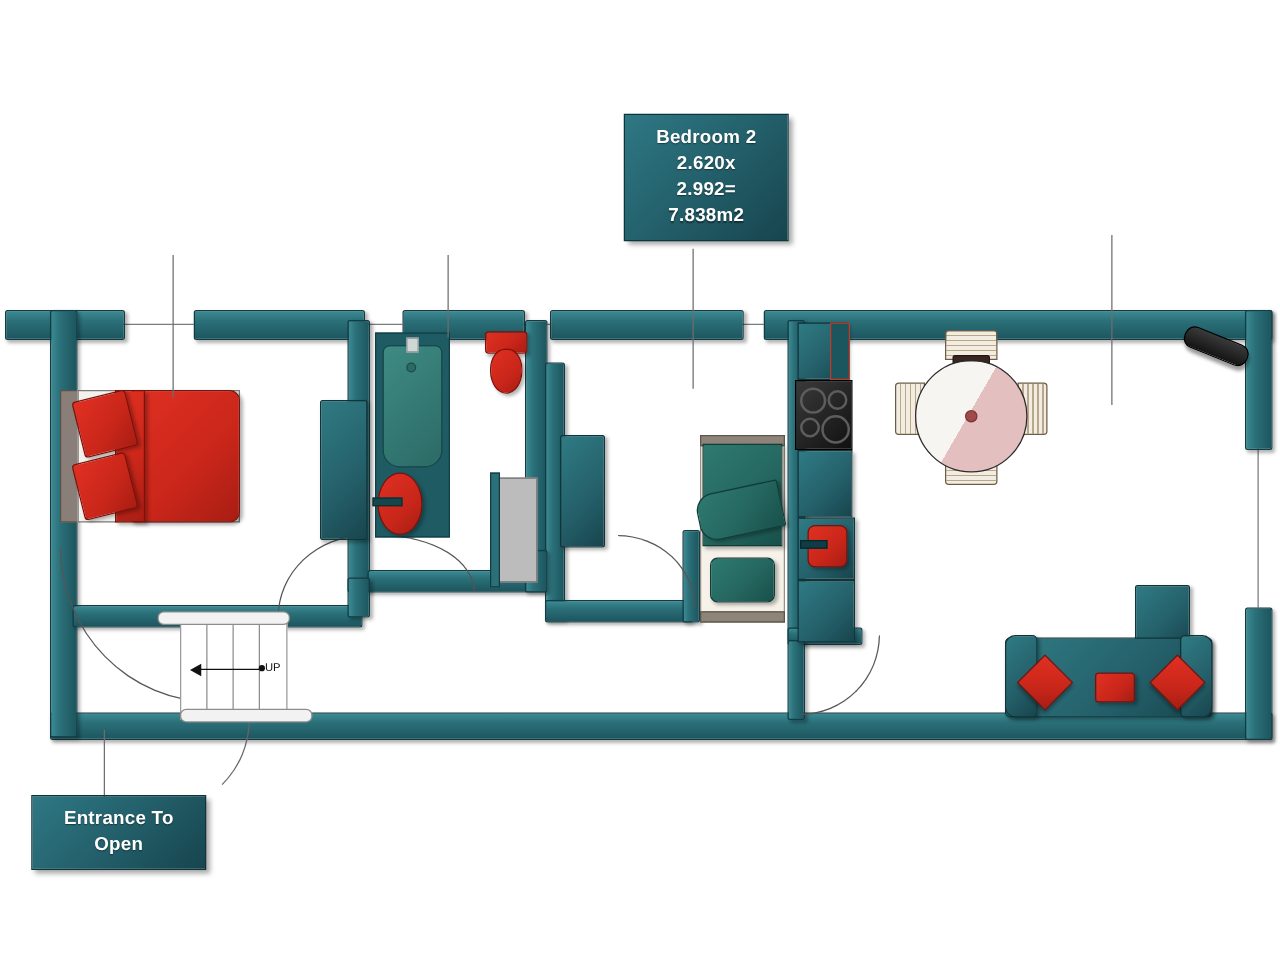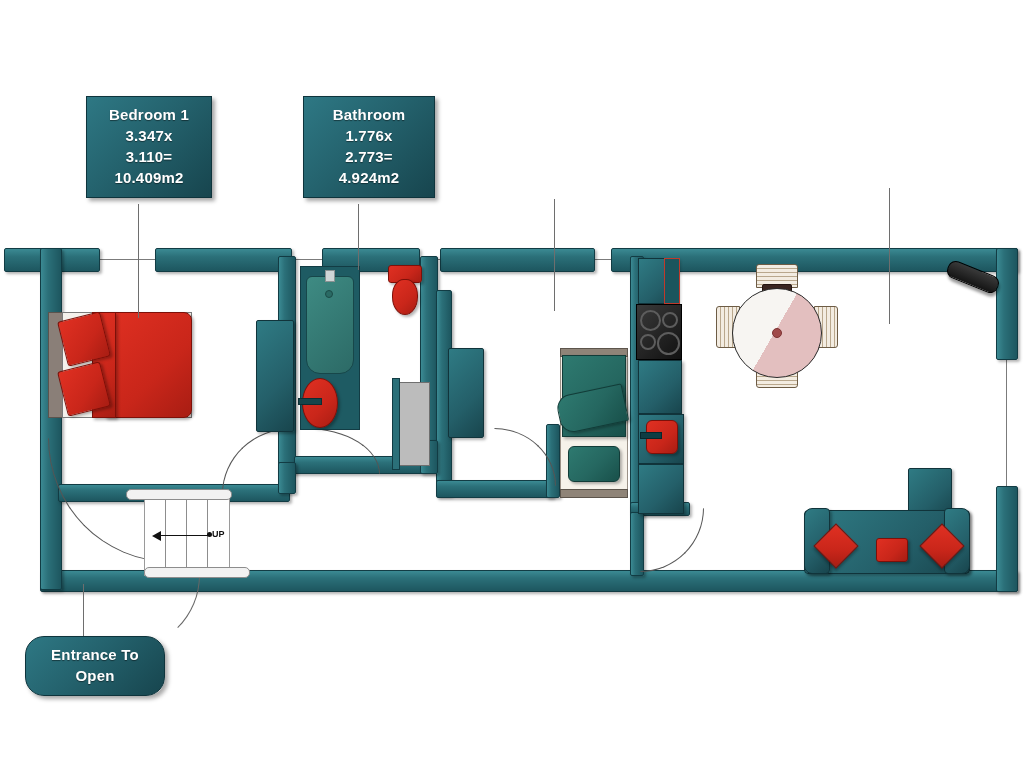--- a/index.html
+++ b/index.html
@@ -36,21 +36,21 @@
   .f{position:absolute;z-index:20;}
   .teal{background:linear-gradient(135deg,#2f7b84 0%,#245f69 60%,#18454d 100%);
         border:1px solid #11343b;box-shadow:2px 2px 3px rgba(0,0,0,.3);}
   .red{background:linear-gradient(135deg,#e03022 0%,#c9261a 60%,#a81d13 100%);
        border:1px solid #7d1009;box-shadow:2px 2px 3px rgba(0,0,0,.3);}
   .grn{background:linear-gradient(135deg,#2e7a70 0%,#256760 55%,#18504a 100%);
        border:1px solid #123c38;box-shadow:2px 2px 3px rgba(0,0,0,.3);}
   .swing{position:absolute;border:1px solid #555;border-radius:50%;
          background:transparent;z-index:18;}
 
-  .stairtxt{position:absolute;font-size:9px;color:#111;z-index:26;font-weight:700;}
+  .stairtxt{position:absolute;font-size:9px;color:#111;z-index:26;font-weight:400;}
 </style>
 </head>
 <body>
 
 <div id="stage">
 
   <div class="leader" style="left:138px;top:204px;height:114px;"></div>
   <div class="leader" style="left:358px;top:204px;height:66px;"></div>
   <div class="leader" style="left:554px;top:199px;height:112px;"></div>
   <div class="leader" style="left:889px;top:188px;height:136px;"></div>
@@ -186,34 +186,28 @@
               box-shadow:2px 3px 3px rgba(0,0,0,.4);"></div>
 
   <div class="f teal" style="left:908px;top:468px;width:42px;height:48px;border-radius:2px;"></div>
   <div class="f teal" style="left:804px;top:510px;width:164px;height:62px;border-radius:4px;"></div>
   <div class="f teal" style="left:804px;top:508px;width:24px;height:64px;border-radius:8px 4px 4px 8px;"></div>
   <div class="f teal" style="left:944px;top:508px;width:24px;height:64px;border-radius:4px 8px 8px 4px;"></div>
   <div class="f red" style="left:820px;top:530px;width:30px;height:30px;transform:rotate(45deg);"></div>
   <div class="f red" style="left:876px;top:538px;width:30px;height:22px;border-radius:3px;"></div>
   <div class="f red" style="left:926px;top:530px;width:30px;height:30px;transform:rotate(45deg);"></div>
 
-  <div class="callout" style="left:86px;top:96px;width:104px;">
-    <div>Bedroom 1</div>
-    <div>3.347x</div>
-    <div>3.110=</div>
-    <div>10.409m2</div>
+
+
+  <div class="callout" style="left:499px;top:91px;width:110px;">
+    <div>Bedroom 2</div>
+    <div>2.620x</div>
+    <div>2.992=</div>
+    <div>7.838m2</div>
   </div>
 
-  <div class="callout" style="left:303px;top:96px;width:110px;">
-    <div>Bathroom</div>
-    <div>1.776x</div>
-    <div>2.773=</div>
-    <div>4.924m2</div>
-  </div>
-
-
-
-  <div class="callout" style="left:25px;top:636px;width:118px;border-radius:19px;">
+
+  <div class="callout" style="left:25px;top:636px;width:118px;">
     <div>Entrance To</div>
     <div>Open</div>
   </div>
 
 </div>
 
 </body></html>

